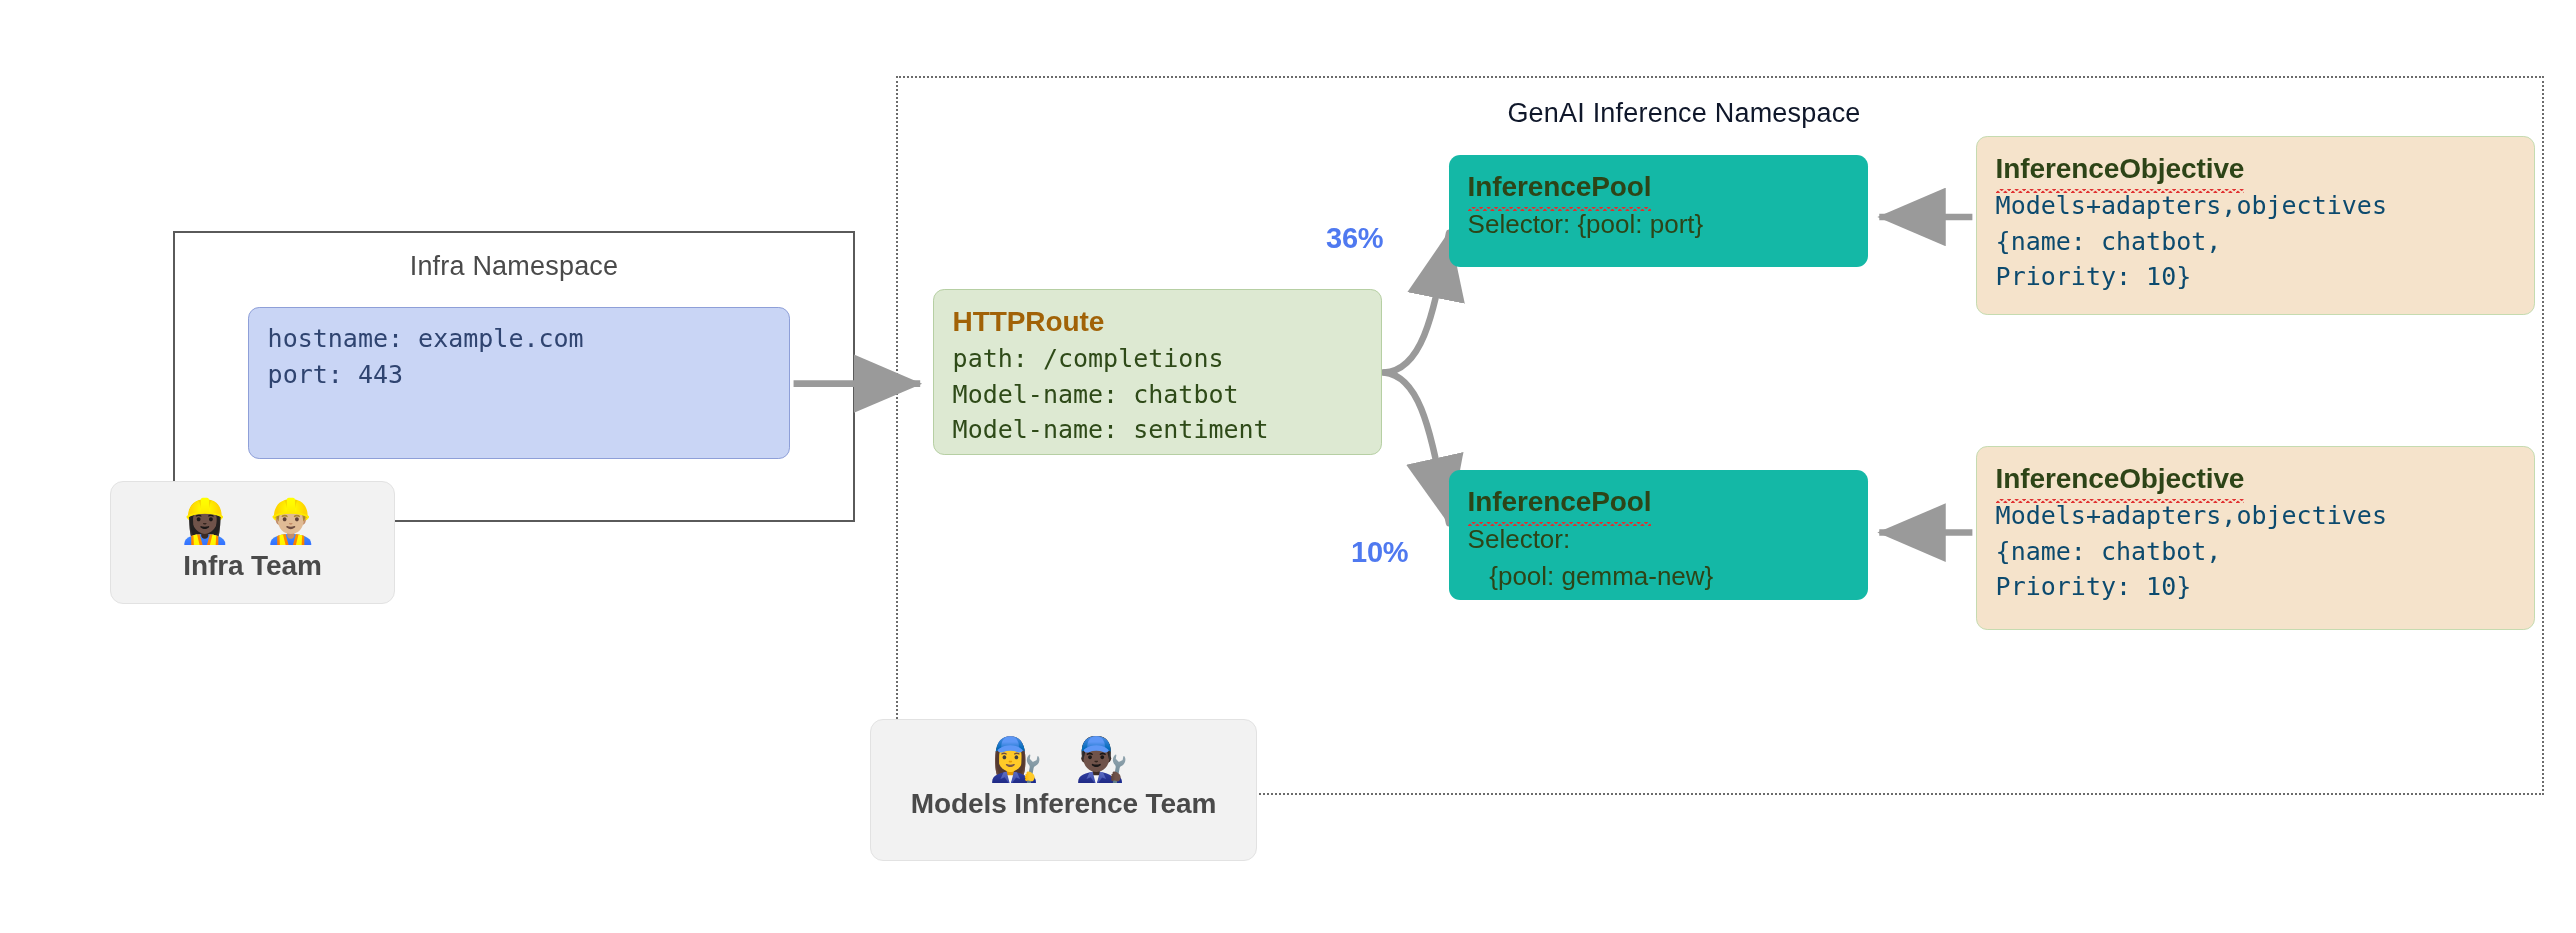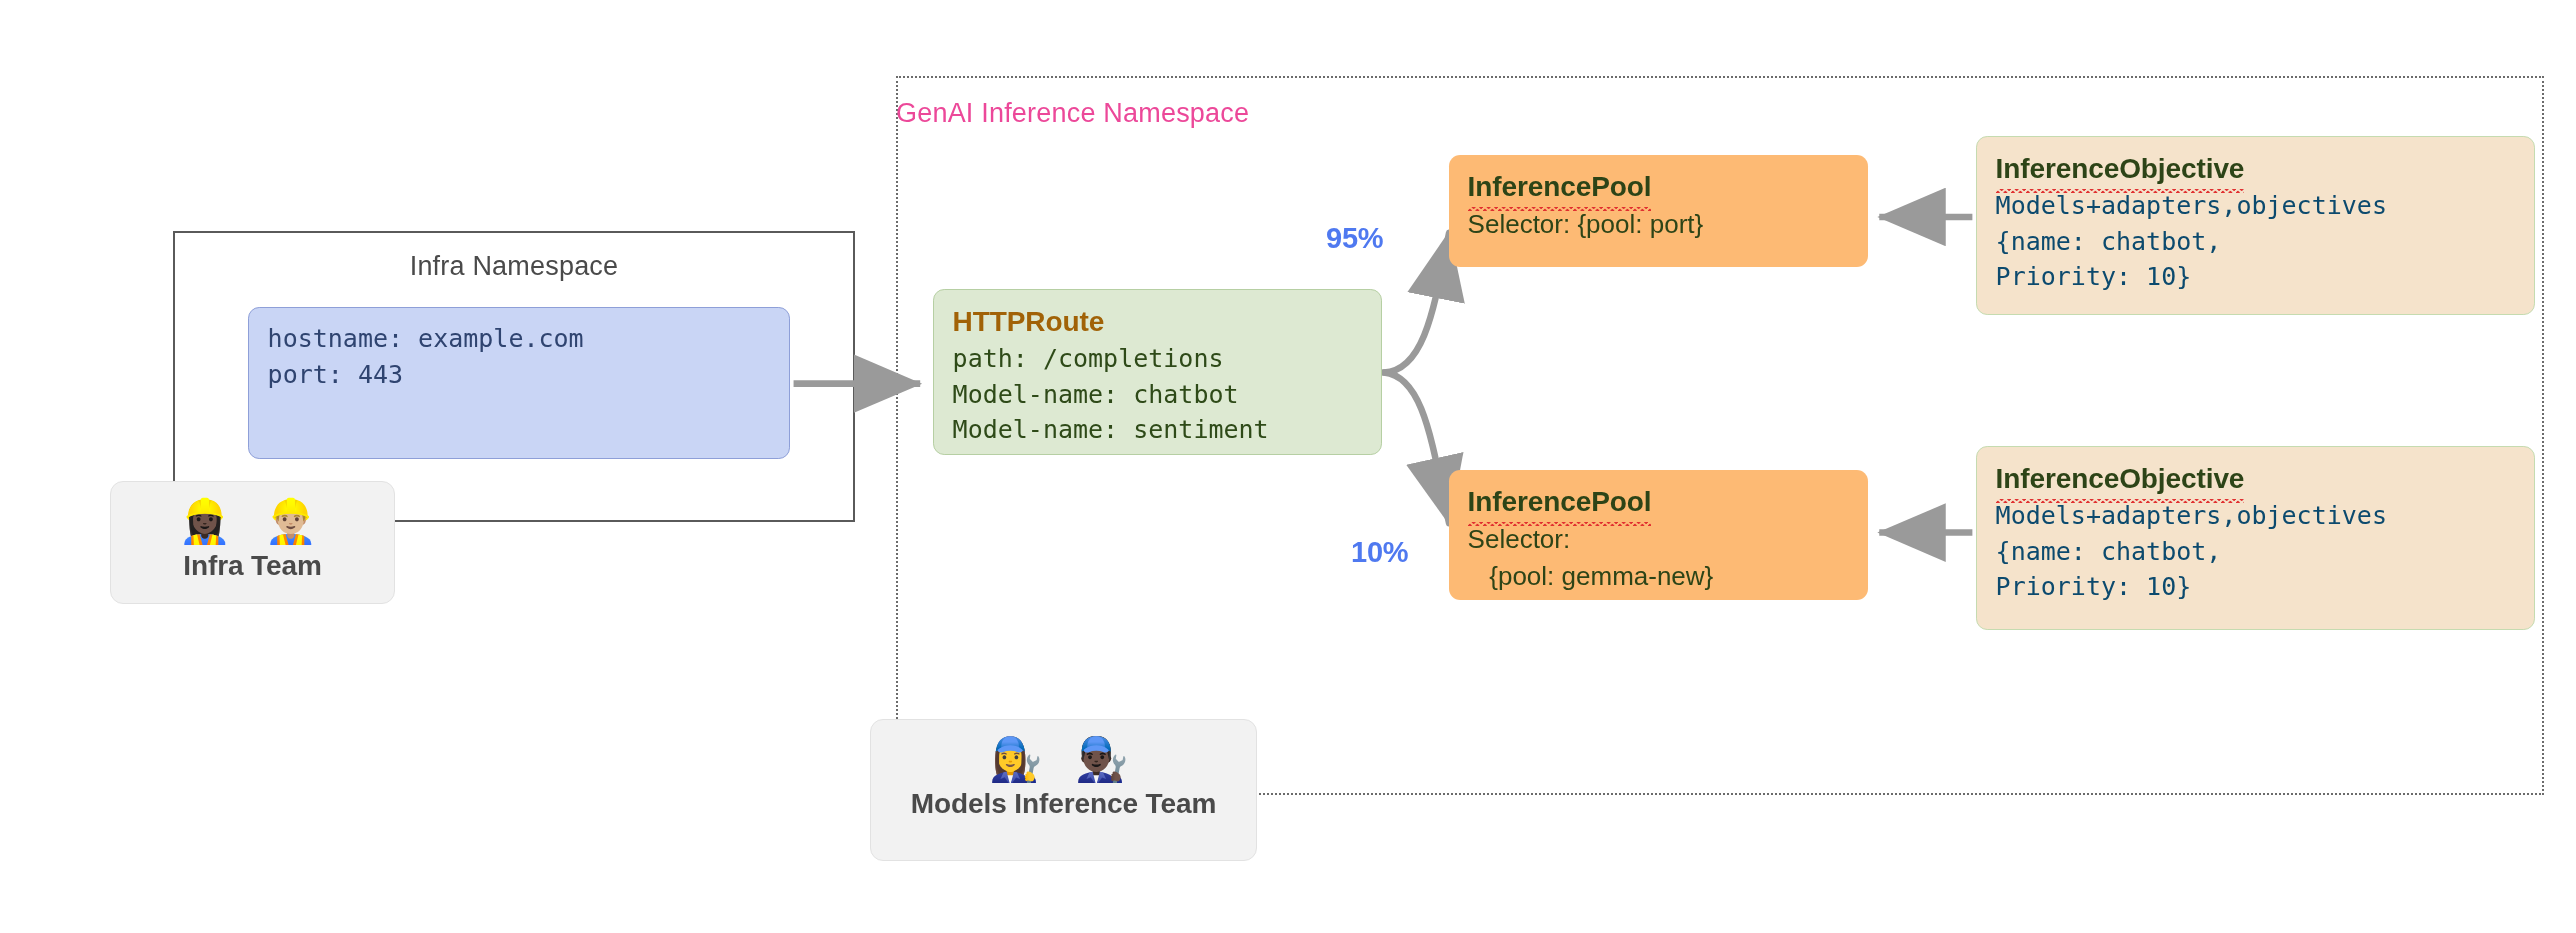--- a/index.html
+++ b/index.html
@@ -21,24 +21,25 @@
   .abs { position: absolute; }
 
   
   #genai-namespace {
     left: 896px; top: 76px;
     width: 1648px; height: 719px;
     border: 2.8px dotted #6b6b6b;
     box-sizing: border-box;
   }
   #genai-namespace-title {
-    left: 896px; top: 98px;
+    left: 860px; top: 98px;
     width: 1648px;
+    text-align: center;
     font-size: 27px;
-    color: #ec4899;
+    color: #0f172a;
     letter-spacing: 0.2px;
   }
   #infra-namespace {
     left: 173px; top: 231px;
     width: 682px; height: 291px;
     border: 2.8px solid #5a5a5a;
     box-sizing: border-box;
     background: #ffffff;
   }
   #infra-namespace-title {
@@ -107,21 +108,21 @@
     left: 933px; top: 289px;
     width: 449px; height: 166px;
     background: #dde9d2;
     border: 1.9px solid #b6cfa3;
   }
   #httproute .title { color: #a16207; }
   #httproute .body  { color: #2e4a18; }
 
   
   .pool {
-    background: #fdba74;
+    background: #14b8a6;
     border: none;
     width: 419px;
   }
   #pool-top    { left: 1449px; top: 155px; height: 112px; }
   #pool-bottom { left: 1449px; top: 470px; height: 130px; }
   .pool .title     { color: #2d4417; }
   .pool .body-sans { color: #2d4417; }
 
   
   .objective {
@@ -256,21 +257,21 @@
 
   <div class="abs node objective" id="objective-bottom">
     <div class="title">
       <span class="squiggle">InferenceObjective</span>
     </div>
     <div class="body">Models+adapters,objectives
 {name: chatbot,
 Priority: 10}</div>
   </div>
 
-  <div class="abs pct" id="pct-90">95%</div>
+  <div class="abs pct" id="pct-90">36%</div>
   <div class="abs pct" id="pct-10">10%</div>
 
   <div class="abs team" id="infra-team">
     <div class="faces">👷🏿‍♀️ 👷🏼‍♂️</div>
     <div class="team-label">Infra Team</div>
   </div>
 
   <div class="abs team" id="genai-team">
     <div class="faces">👩‍🔧 👨🏿‍🔧</div>
     <div class="team-label">Models Inference Team</div>

